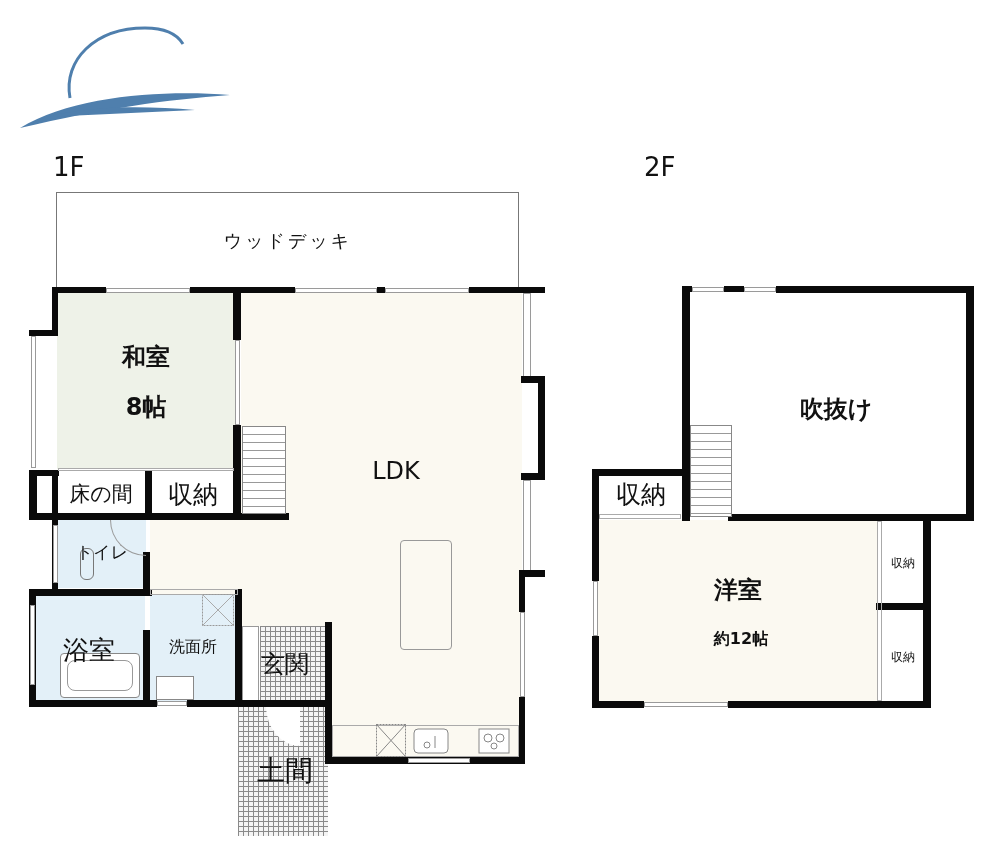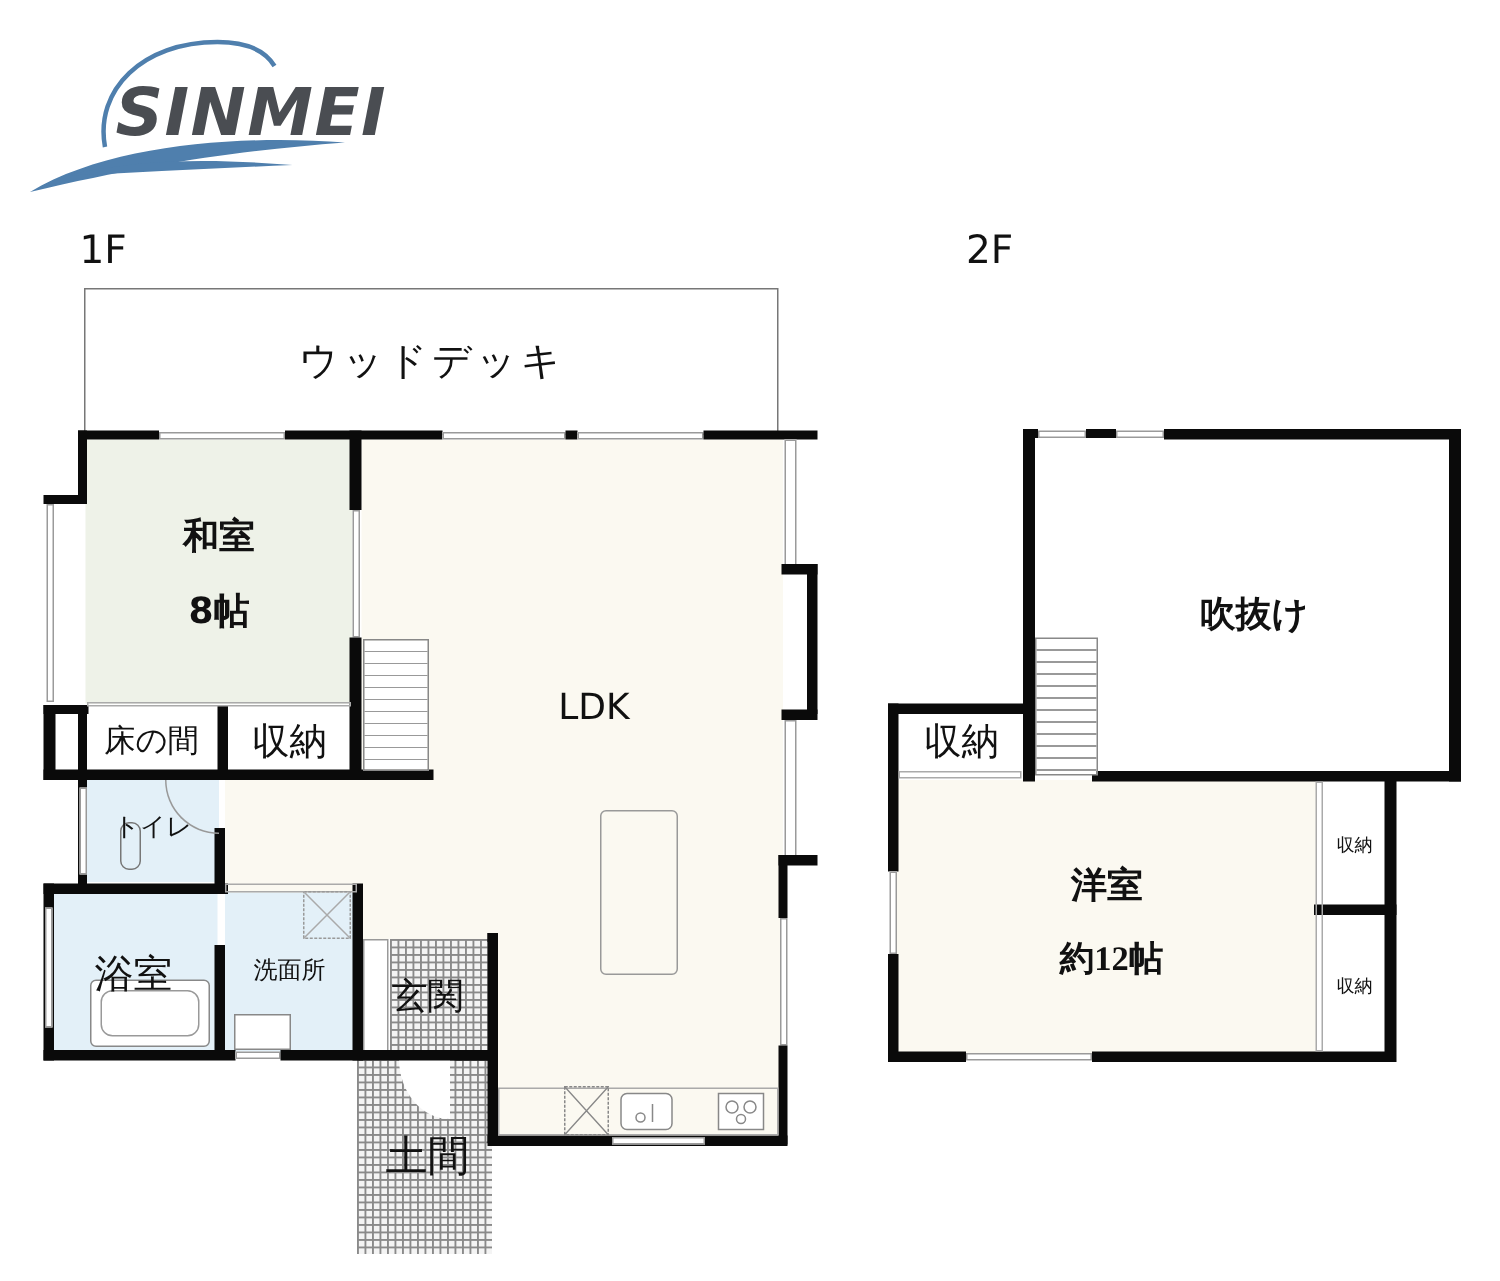--- a/index.html
+++ b/index.html
@@ -15,21 +15,20 @@
 </style>
 </head>
 <body>
 
 <div class="abs" style="left:15px;top:20px;width:260px;height:115px;">
   <svg width="260" height="115" viewBox="0 0 260 115" class="abs" style="left:0;top:0;">
     <path d="M55 78 C 48 40, 80 8, 130 8 C 150 8, 162 14, 168 24" fill="none" stroke="#4f7fad" stroke-width="3"></path>
     <path d="M5 108 C 60 75, 150 70, 215 75 C 150 80, 90 88, 5 108 Z" fill="#4f7fad"></path>
     <path d="M30 97 C 80 85, 130 86, 180 90 C 130 92, 80 95, 30 97 Z" fill="#4f7fad"></path>
   </svg>
-  <span class="abs" style="left:62px;top:30px;font-size:44px;font-weight:bold;font-style:italic;color:#4a4d52;letter-spacing:1px;font-family:'DejaVu Sans',sans-serif;">SINMEI</span>
 </div>
 
 <div class="floorlbl" style="left:53px;top:152px;">1F</div>
 <div class="floorlbl" style="left:644px;top:152px;">2F</div>
 
 <div>
 
   <div class="thin" style="left:56px;top:192px;width:463px;height:98px;"></div>
 
   <div class="abs" style="left:57px;top:293px;width:178px;height:176px;background:#eef2e8;"></div>
@@ -116,21 +115,21 @@
   <div class="abs" style="left:67px;top:660px;width:66px;height:31px;border:1px solid #999;border-radius:8px;box-sizing:border-box;"></div>
   <div class="abs" style="left:156px;top:676px;width:38px;height:24px;border:1px solid #888;box-sizing:border-box;background:#fff;"></div>
   <svg class="abs" style="left:202px;top:594px;" width="32" height="32">
       <rect x="0.5" y="0.5" width="31" height="31" fill="none" stroke="#999" stroke-dasharray="2,1"></rect>
       <path d="M0 0L32 32M32 0L0 32" stroke="#aaa"></path>
     </svg>
 
   <div class="wall" style="left:325px;top:622px;width:7px;height:6px;"></div>
   <div class="wall" style="left:303px;top:700px;width:29px;height:7px;"></div>
 
-  <div class="lbl" style="left:288px;top:241px;font-size:26px;letter-spacing:3px;text-align:right;">ウッドデッキ</div>
+  <div class="lbl" style="left:288px;top:241px;font-size:18px;letter-spacing:3px;text-align:right;">ウッドデッキ</div>
   <div class="lbl" style="left:146px;top:357px;font-size:24px;font-weight:bold;">和室</div>
   <div class="lbl" style="left:146px;top:407px;font-size:24px;font-weight:bold;">8帖</div>
   <div class="lbl" style="left:101px;top:494px;font-size:21px;">床の間</div>
   <div class="lbl" style="left:193px;top:494px;font-size:25px;">収納</div>
   <div class="lbl" style="left:396px;top:471px;font-size:24px;font-weight:normal;">LDK</div>
   <div class="lbl" style="left:102px;top:552px;font-size:17px;">トイレ</div>
   <div class="lbl" style="left:89px;top:650px;font-size:26px;">浴室</div>
   <div class="lbl" style="left:193px;top:647px;font-size:16px;">洗面所</div>
   <div class="lbl" style="left:285px;top:664px;font-size:24px;">玄関</div>
   <div class="lbl" style="left:285px;top:771px;font-size:28px;">土間</div>
@@ -160,16 +159,16 @@
   <div class="win" style="left:644px;top:702px;width:84px;height:5px;"></div>
   <div class="wall" style="left:728px;top:701px;width:202px;height:7px;"></div>
 
   <div class="wall" style="left:923px;top:514px;width:8px;height:194px;"></div>
   <div class="wall" style="left:876px;top:603px;width:55px;height:7px;"></div>
   <div class="thin" style="left:877px;top:521px;width:5px;height:180px;border-color:#aaa;"></div>
 
   <div class="lbl" style="left:836px;top:409px;font-size:24px;font-weight:bold;">吹抜け</div>
   <div class="lbl" style="left:641px;top:494px;font-size:25px;">収納</div>
   <div class="lbl" style="left:738px;top:590px;font-size:24px;font-weight:bold;">洋室</div>
-  <div class="lbl" style="left:741px;top:639px;font-size:23px;font-weight:bold;font-family:Liberation Serif, serif;">約12帖</div>
+  <div class="lbl" style="left:741px;top:639px;font-size:16px;font-weight:bold;">約12帖</div>
   <div class="lbl" style="left:903px;top:563px;font-size:12px;">収納</div>
   <div class="lbl" style="left:903px;top:657px;font-size:12px;">収納</div>
 </div>
 
 </body></html>

